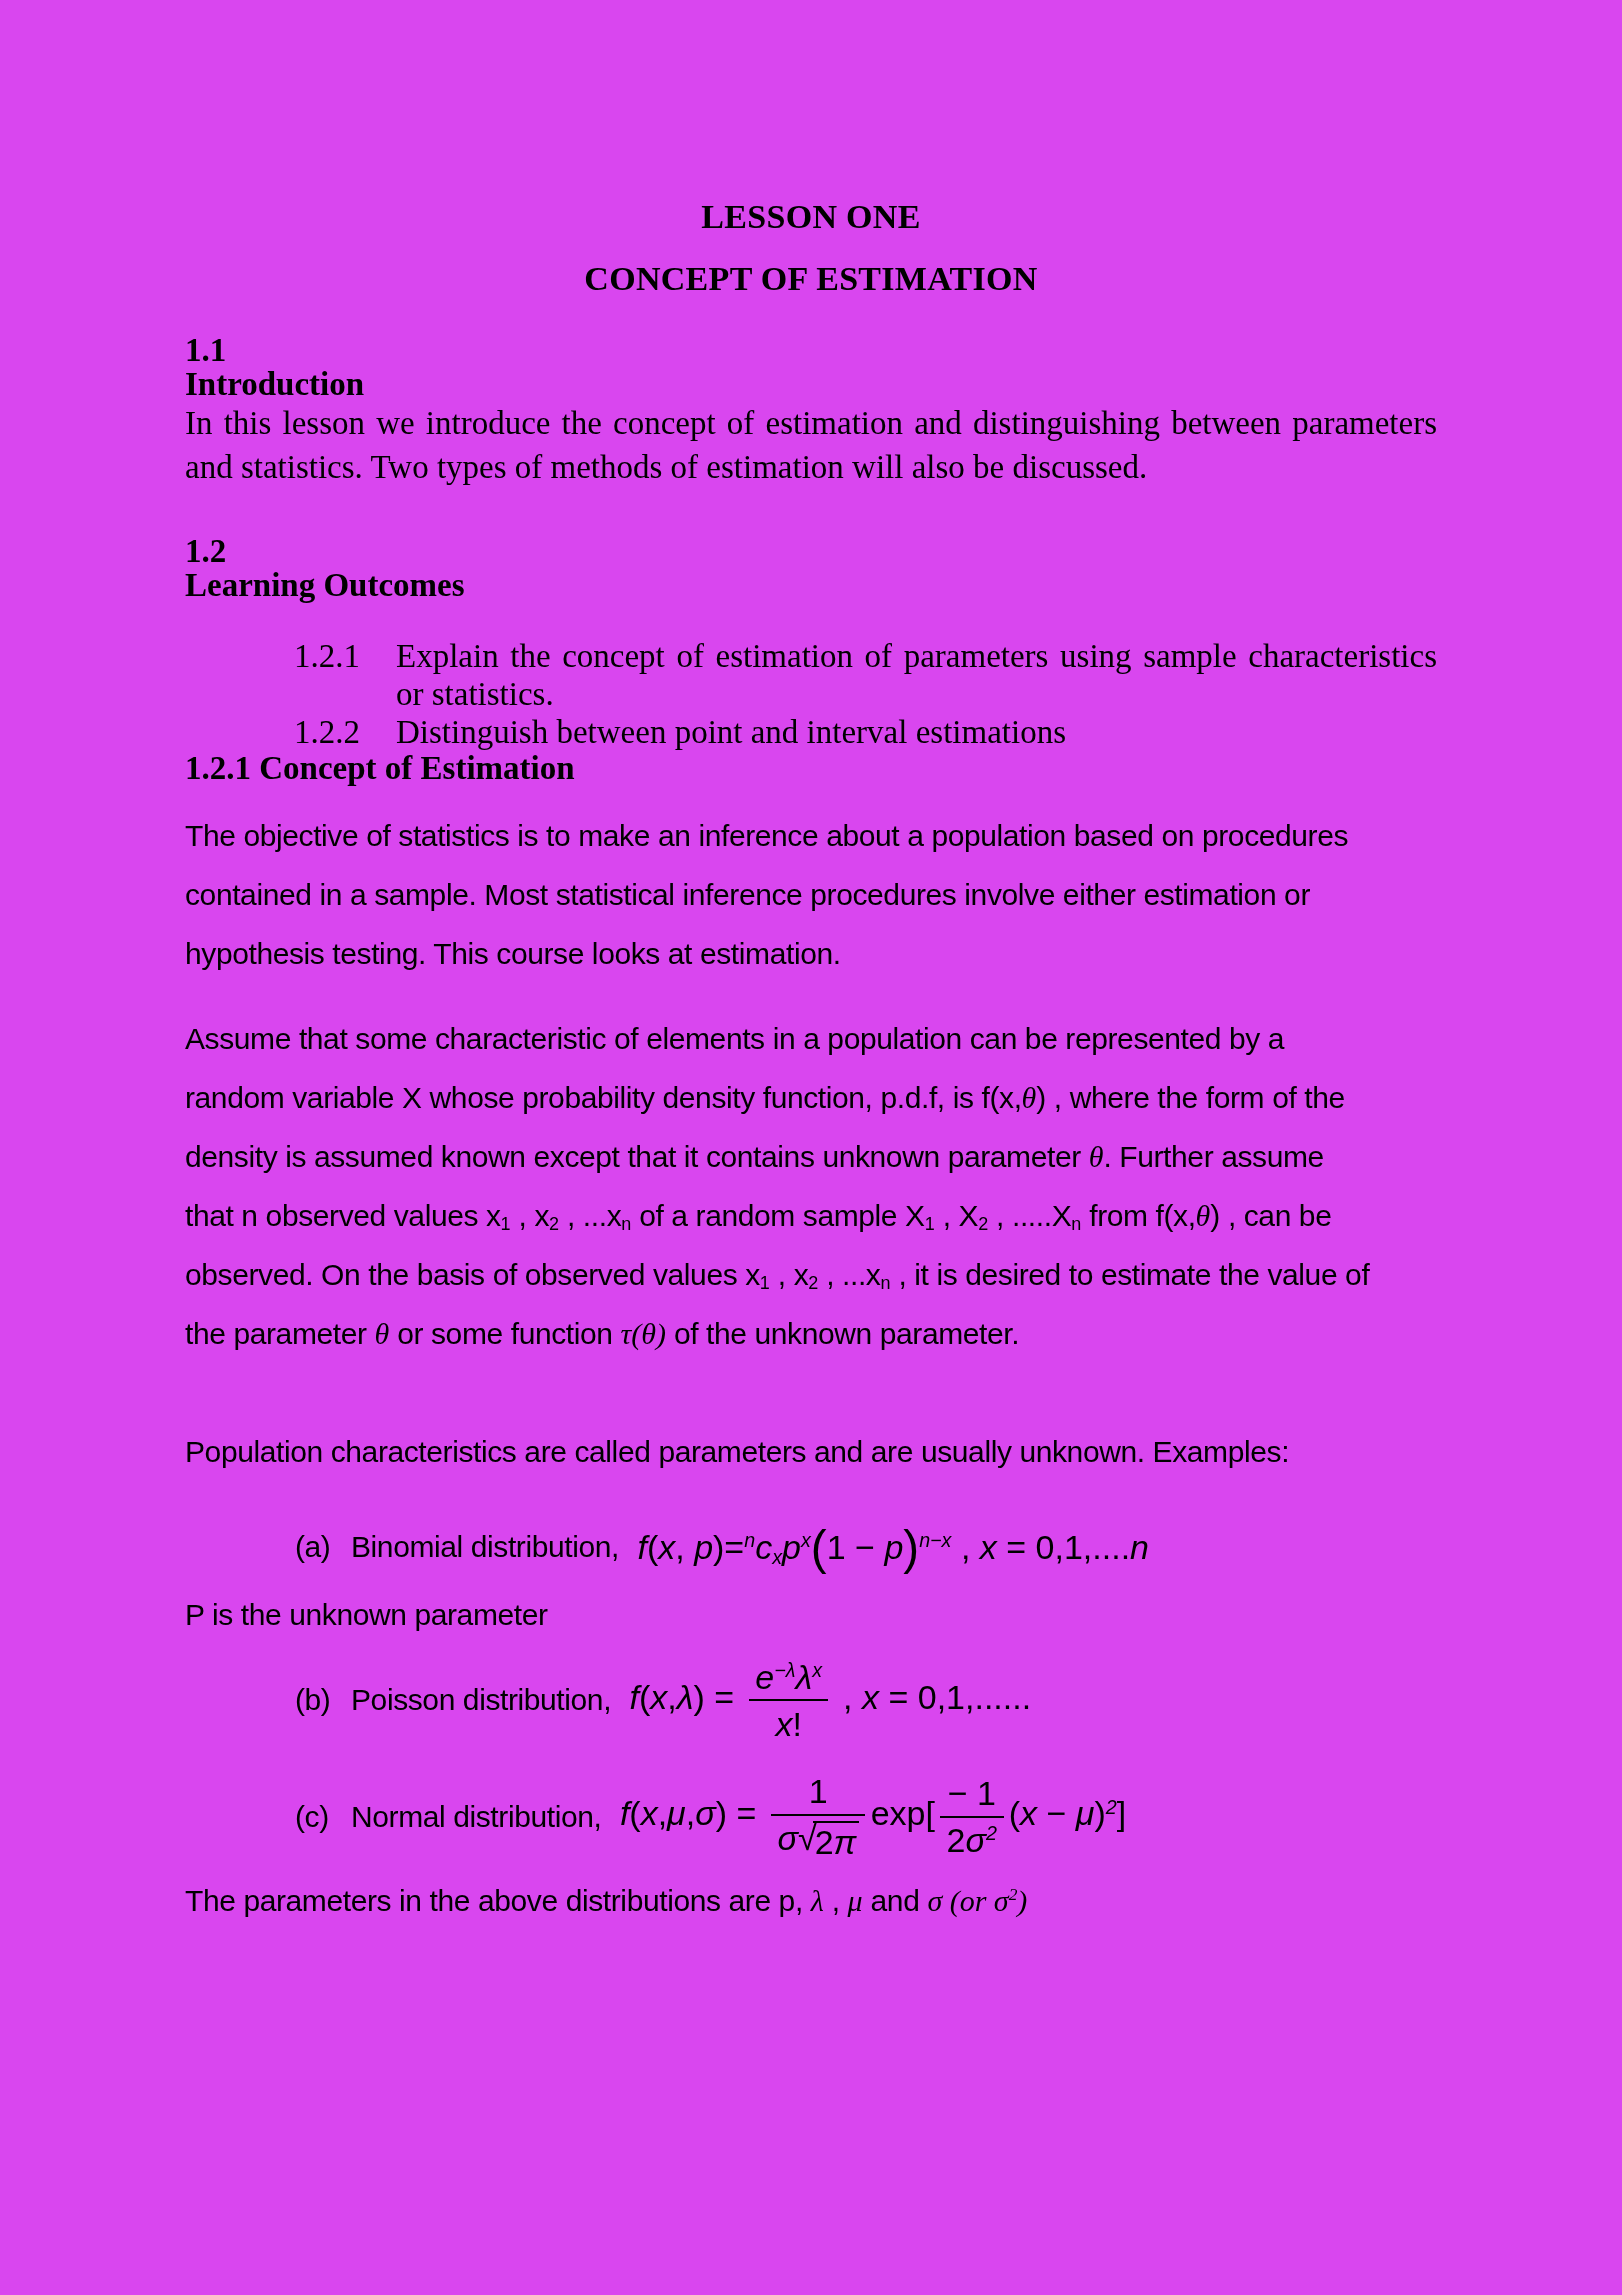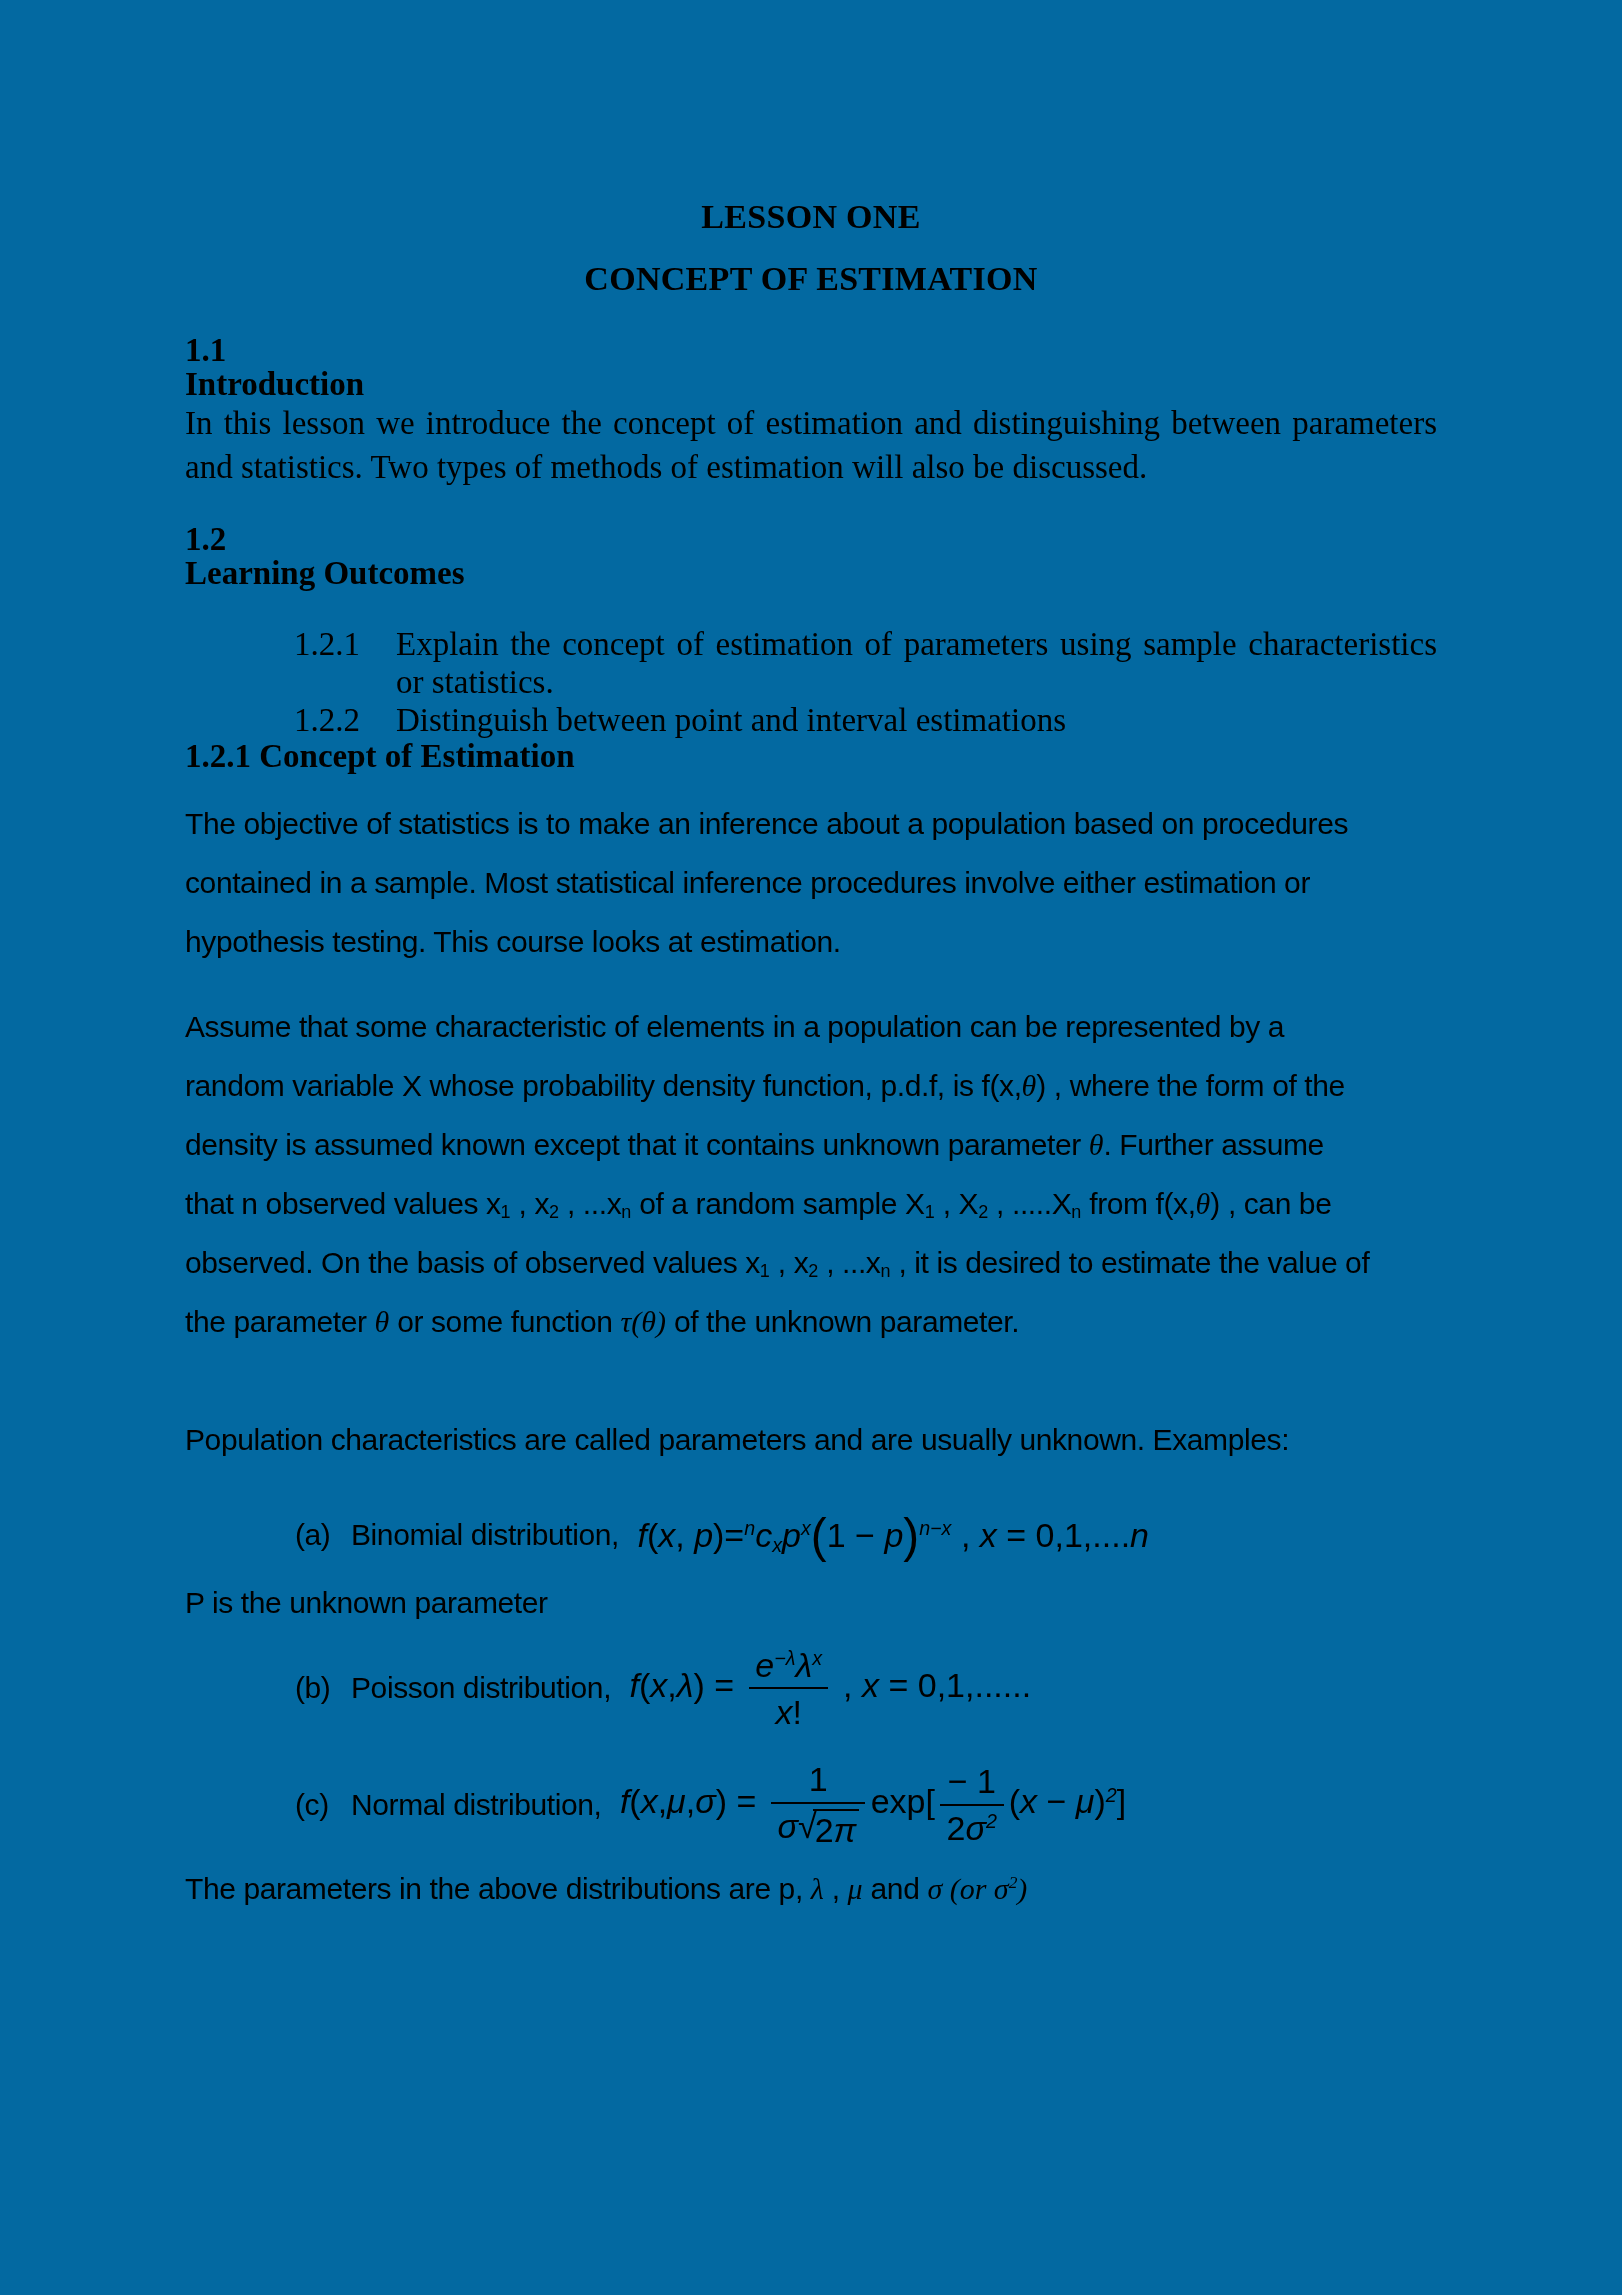--- a/index.html
+++ b/index.html
@@ -1,20 +1,20 @@
 <!DOCTYPE html>
 <html style="font-size:10.5px"><head>
 <meta charset="utf-8">
 <style>
   html, body { margin: 0; padding: 0; background: #ffffff; }
   .page {
     position: relative;
     width: 1623px;
     height: 2295px;
-    background: #0369a1;
+    background: #d946ef;
     color: #000000;
     overflow: hidden;
     box-sizing: border-box;
     padding: 200px 186px 4px 185px;
     font-family: "Liberation Serif", "DejaVu Serif", serif;
   }
 
   
   .title {
     font-size: 34px;
@@ -27,21 +27,21 @@
 
   .h-num {
     display: flex;
     font-size: 33px;
     font-weight: bold;
     line-height: 34px;
     flex-direction: column;
   }
   .h-num .hnum { width: 113px; flex: none; }
   .h11 { margin-top: 37px; }
-  .h12 { margin-top: 33px; }
+  .h12 { margin-top: 45px; }
 
   .serif-para {
     font-size: 33px;
     line-height: 44px;
     margin-top: 0;
   }
   .jlast { text-align: justify; text-align-last: justify; }
 
   .lead-line {
     font-size: 33px;

